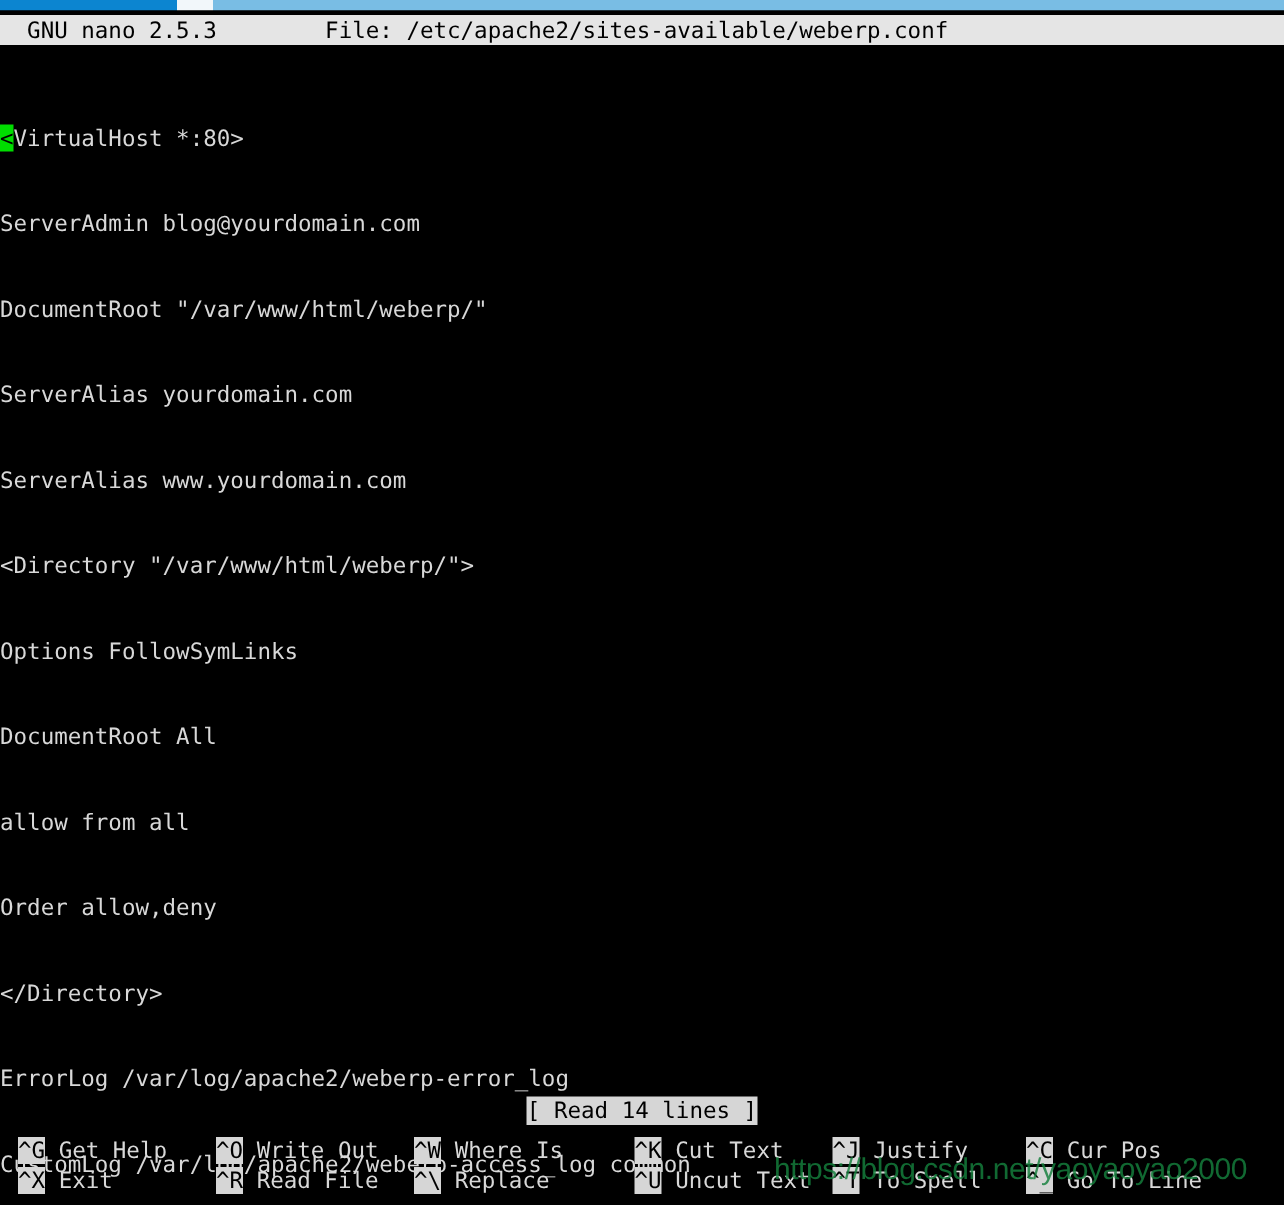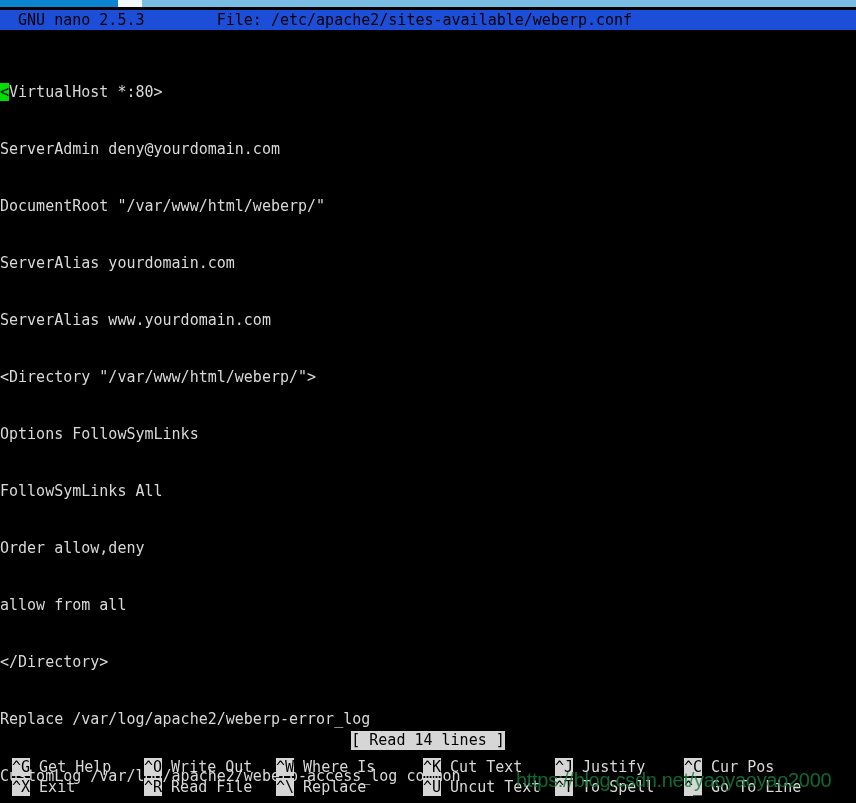--- a/index.html
+++ b/index.html
@@ -40,21 +40,21 @@
     left: 0; top: 7px;
     width: 856px; height: 2px;
     background: #000000;
   }
 
   
   #title-bar {
     position: absolute;
     left: 0; top: 10px;
     width: 856px; height: 20px;
-    background: #1d4ed8;
+    background: #e5e5e5;
     color: #000000;
     white-space: pre;
     display: flex;
     align-items: center;
   }
 
   
   #editor {
     position: absolute;
     left: 0; top: 45px;
@@ -152,31 +152,31 @@
     <div class="seg seg-light"></div>
     <div id="chrome-underline"></div>
   </div>
 
   <div id="title-bar">
     <span id="title-text">  GNU nano 2.5.3        File: /etc/apache2/sites-available/weberp.conf</span>
   </div>
 
   <div id="editor">
     <div class="line"><span class="cursor">&lt;</span><span>VirtualHost *:80&gt;</span></div>
-    <div class="line">ServerAdmin deny@yourdomain.com</div>
+    <div class="line">ServerAdmin blog@yourdomain.com</div>
     <div class="line">DocumentRoot "/var/www/html/weberp/"</div>
     <div class="line">ServerAlias yourdomain.com</div>
     <div class="line">ServerAlias www.yourdomain.com</div>
     <div class="line">&lt;Directory "/var/www/html/weberp/"&gt;</div>
     <div class="line">Options FollowSymLinks</div>
-    <div class="line">FollowSymLinks All</div>
+    <div class="line">DocumentRoot All</div>
+    <div class="line">allow from all</div>
     <div class="line">Order allow,deny</div>
-    <div class="line">allow from all</div>
     <div class="line">&lt;/Directory&gt;</div>
-    <div class="line">Replace /var/log/apache2/weberp-error_log</div>
+    <div class="line">ErrorLog /var/log/apache2/weberp-error_log</div>
     <div class="line">CustomLog /var/log/apache2/weberp-access_log common</div>
     
   </div>
 
   <div id="status-bar">
     <span id="status-msg">[ Read 14 lines ]</span>
   </div>
 
   <div id="shortcut-bar">
 

